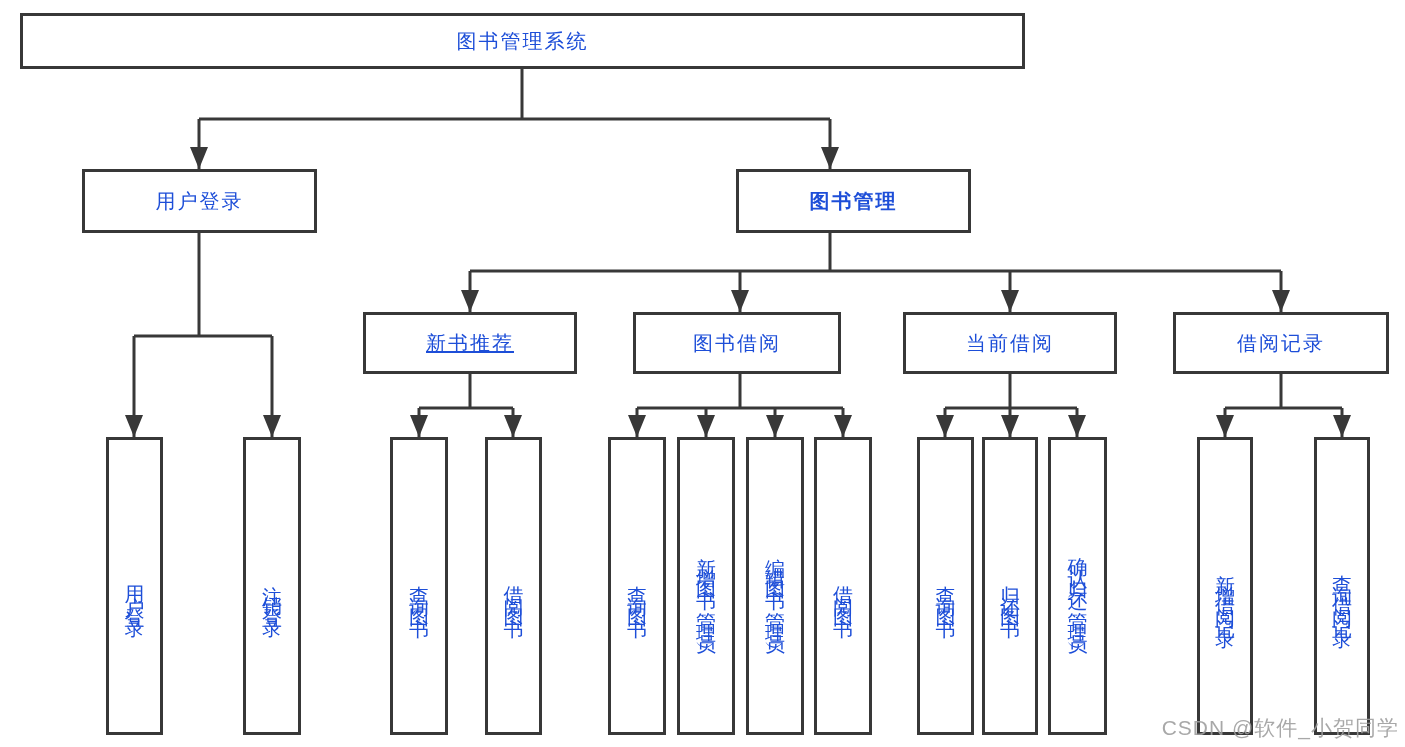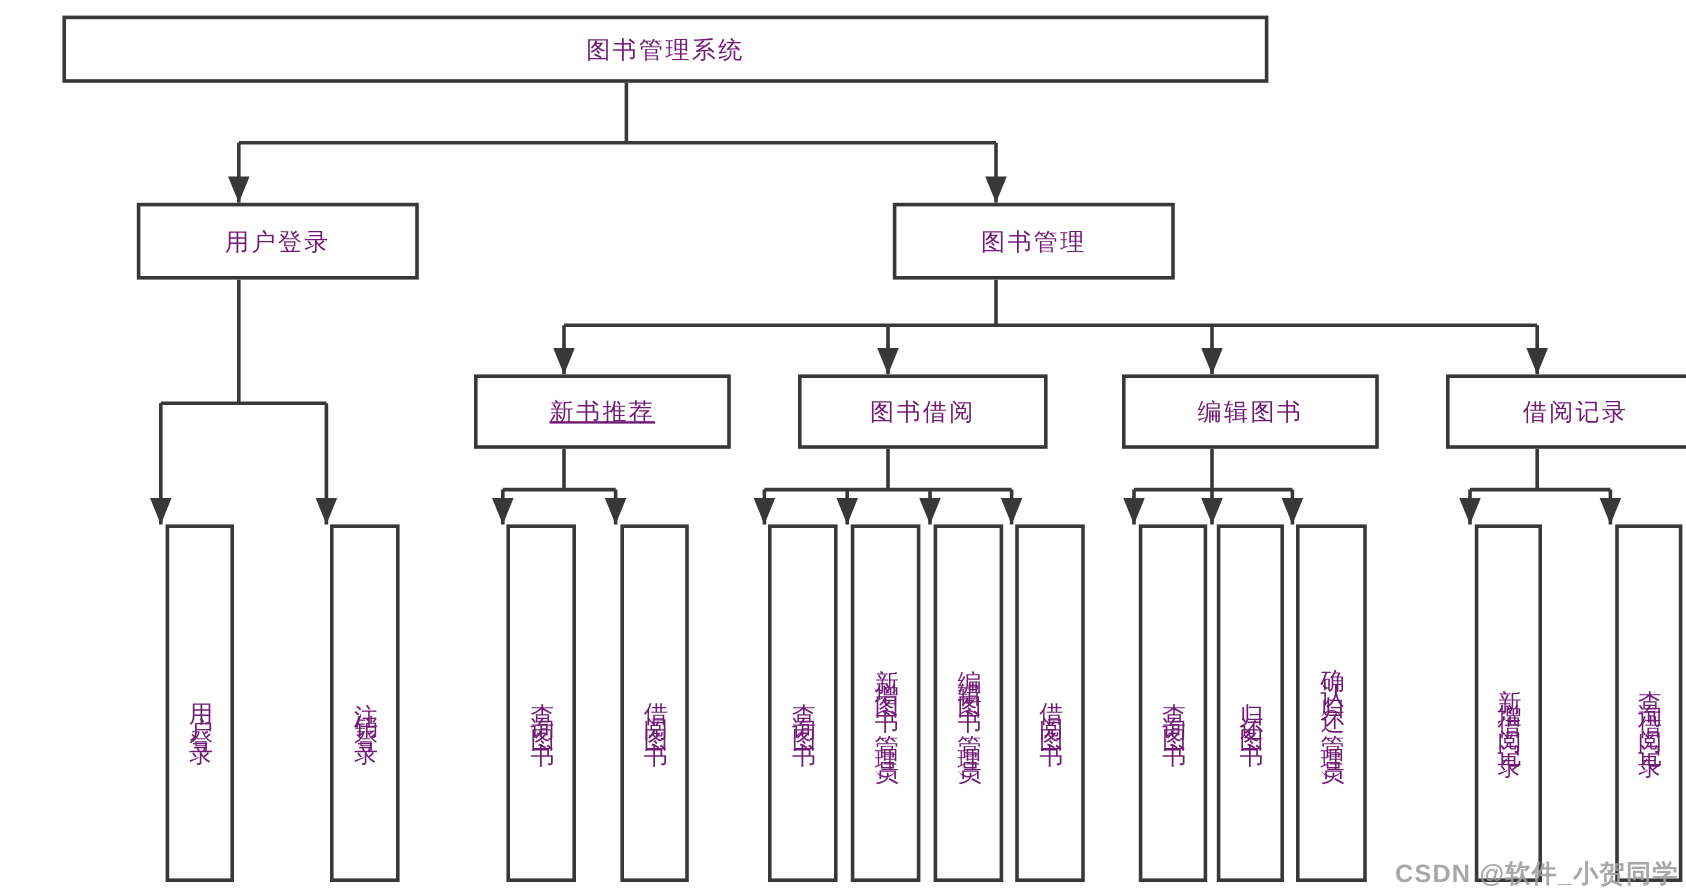--- a/index.html
+++ b/index.html
@@ -14,26 +14,25 @@
   #connectors {
     position: absolute;
     left: 0; top: 0;
     width: 1405px; height: 747px;
   }
   .node {
     position: absolute;
     box-sizing: border-box;
     border: 3px solid #383838;
     background: #ffffff;
-    color: #701a75;
+    color: #1d4ed8;
     display: flex;
     align-items: center;
     justify-content: center;
     z-index: 2;
-    margin-left: 32px;
   }
   .node.h span {
     font-size: 20px;
     letter-spacing: 2px;
     white-space: nowrap;
   }
   .node.v span {
     writing-mode: vertical-rl;
     text-orientation: mixed;
     font-size: 20px;
@@ -43,21 +42,20 @@
   }
   .watermark {
     position: absolute;
     right: 6px;
     bottom: 5px;
     font-size: 21px;
     letter-spacing: 1px;
     color: rgba(158, 158, 158, 0.9);
     z-index: 3;
     white-space: nowrap;
-    font-weight: bold;
   }
 </style>
 </head>
 <body>
 
 <div id="stage">
 
   <svg id="connectors" viewBox="0 0 1405 747" xmlns="http://www.w3.org/2000/svg">
     <path fill="none" stroke="#383838" stroke-width="3" d="
       M522,69 V119 M199,119 H830 M199,119 V169 M830,119 V169
@@ -89,32 +87,32 @@
       M1333,415 L1351,415 L1342,437 Z"></path>
   </svg>
 
   <div class="node h" style="left:20px; top:13px; width:1005px; height:56px;">
     <span>图书管理系统</span>
   </div>
 
   <div class="node h" style="left:82px; top:169px; width:235px; height:64px;">
     <span>用户登录</span>
   </div>
-  <div class="node h" style="left:712px; top:169px; width:235px; height:64px;">
+  <div class="node h" style="left:736px; top:169px; width:235px; height:64px;font-weight:bold;">
     <span>图书管理</span>
   </div>
 
   <div class="node h" style="left:363px; top:312px; width:214px; height:62px;text-decoration:underline;">
     <span>新书推荐</span>
   </div>
   <div class="node h" style="left:633px; top:312px; width:208px; height:62px;">
     <span>图书借阅</span>
   </div>
   <div class="node h" style="left:903px; top:312px; width:214px; height:62px;">
-    <span>编辑图书</span>
+    <span>当前借阅</span>
   </div>
   <div class="node h" style="left:1173px; top:312px; width:216px; height:62px;">
     <span>借阅记录</span>
   </div>
 
   <div class="node v" style="left:106px; top:437px; width:57px; height:298px;">
     <span>用户登录</span>
   </div>
   <div class="node v" style="left:243px; top:437px; width:58px; height:298px;">
     <span>注销登录</span>

